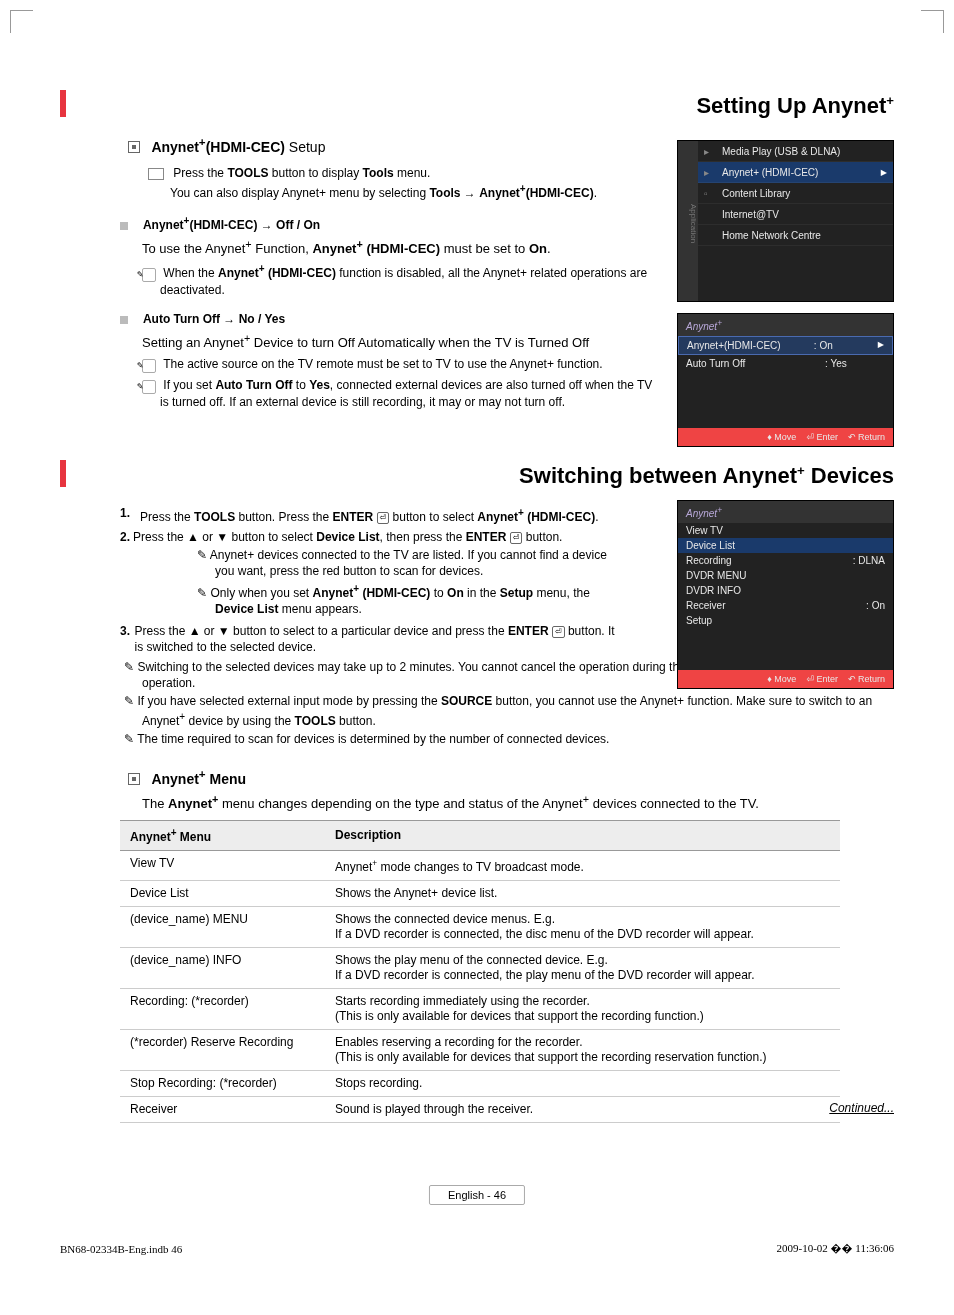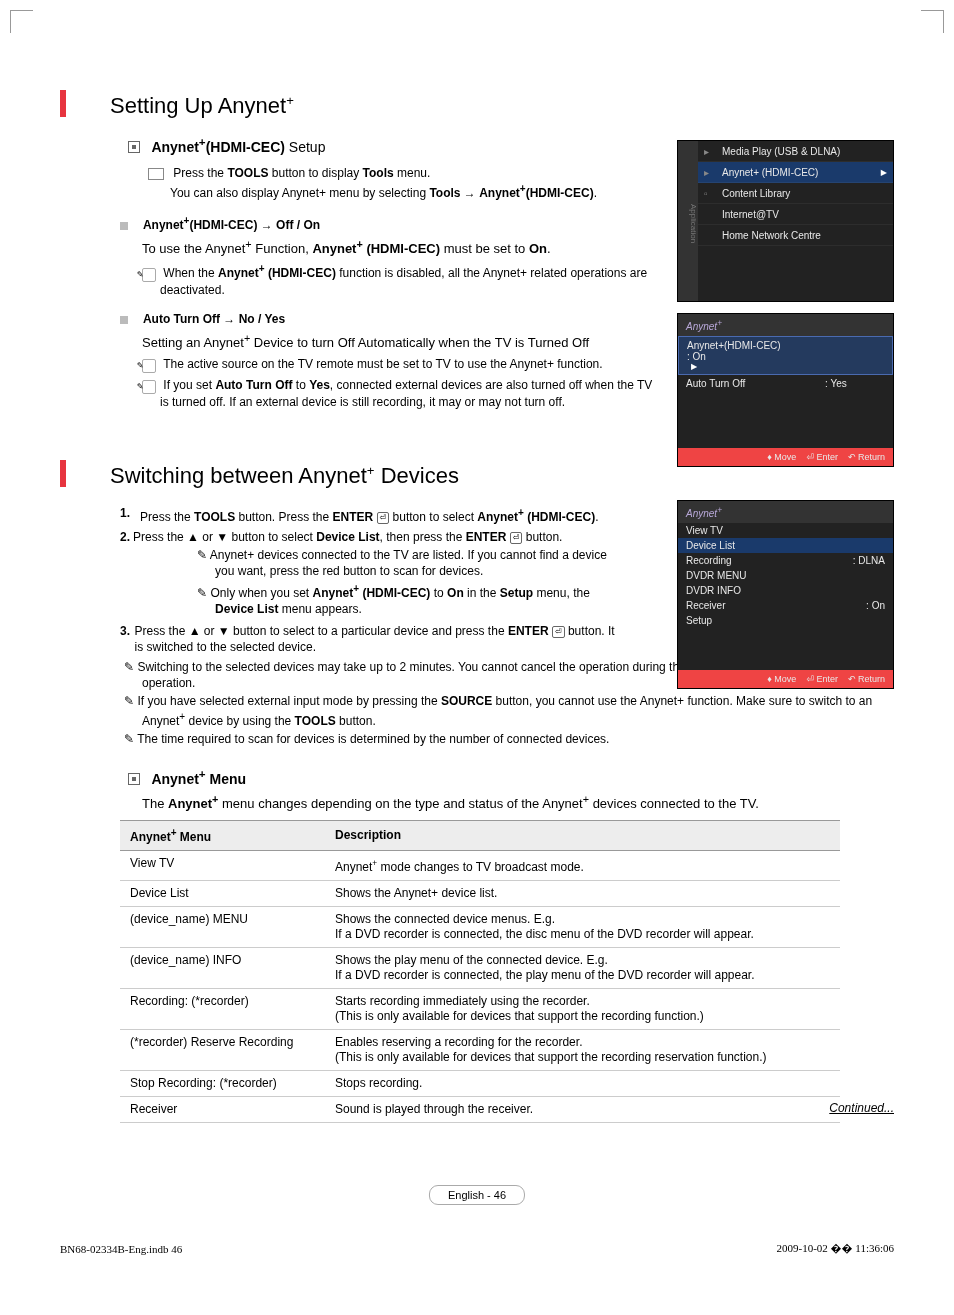--- a/index.html
+++ b/index.html
@@ -2,21 +2,21 @@
 <html><head>
 <meta charset="utf-8">
 <style>
   html,body{margin:0;padding:0;background:#fff;font-family:Arial,Helvetica,sans-serif;color:#000;}
   .page{width:954px;height:1315px;position:relative;margin:0 auto;box-sizing:border-box;padding:0 60px 0 60px;}
   
   .cm{position:absolute;width:22px;height:22px;border:0 solid #999;}
   .cm.tl{top:10px;left:10px;border-left-width:1px;border-top-width:1px;}
   .cm.tr{top:10px;right:10px;border-right-width:1px;border-top-width:1px;}
   .content{padding-top:90px;}
-  h1{font-size:22px;font-weight:normal;margin:0 0 18px 0;padding-left:44px;border-left:6px solid #e7343f;line-height:22px;}
+  h1{font-size:22px;font-weight:bold;margin:0 0 18px 0;padding-left:44px;border-left:6px solid #e7343f;line-height:22px;text-align:right;}
   h1 sup,.sup{font-size:.6em;vertical-align:super;}
   .q{display:inline-block;border:1px solid #666;width:10px;height:10px;margin-right:8px;position:relative;top:1px;}
   .q::after{content:"";position:absolute;left:3px;top:3px;width:4px;height:4px;background:#666;}
   .sub-h{font-size:14px;font-weight:bold;margin:0 0 10px 68px;}
   .item{margin:0 0 6px 88px;font-size:12px;line-height:16px;}
   .item .tool-ic{display:inline-block;width:14px;height:10px;border:1px solid #888;margin-right:6px;vertical-align:middle;}
   .bul{margin:14px 0 4px 60px;font-size:12px;font-weight:bold;}
   .bul .sq{display:inline-block;width:8px;height:8px;background:#bbb;margin-right:12px;vertical-align:middle;}
   .sub{margin:0 0 4px 82px;font-size:13px;line-height:16px;}
   .note{margin:0 0 4px 100px;font-size:12px;line-height:16px;text-indent:-18px;}
@@ -30,41 +30,41 @@
   .osd1 .row{display:flex;align-items:center;height:20px;padding:0 6px;border-bottom:1px solid rgba(255,255,255,.05);}
   .osd1 .row .ic{width:18px;color:#888;}
   .osd1 .hl{background:#1a3a6b;}
   .osd1 .tri{color:#fff;margin-left:auto;font-size:8px;}
   .osd2{top:313px;width:215px;}
   .osd-hdr{background:#333;padding:4px 8px;font-style:italic;color:#b8a8d8;}
   .osd-hdr .brand{font-style:italic;}
   .kv{display:flex;padding:3px 8px;}
   .kv .k{flex:1;}
   .kv .v{width:60px;}
-  .kv.sel{border:1px solid #4a6ab0;background:#243a5e;flex-direction:column;}
+  .kv.sel{border:1px solid #4a6ab0;background:#243a5e;}
   .kv.sel .tri2{color:#fff;font-size:8px;margin-left:4px;}
   .osd-ftr{display:flex;justify-content:flex-end;gap:10px;padding:4px 8px;font-size:9px;background:#ef4444;margin-top:42px;}
   .osd3{top:500px;width:215px;}
   .osd3 .row2{padding:2px 8px;}
   .osd3 .row2.sel2{background:#1a3a6b;}
   .osd3 .row2.kv2{display:flex;}
   .osd3 .row2.kv2 .k{flex:1;}
   
   .num-list{margin:0 0 0 60px;font-size:12px;}
   .num-list .row{display:flex;margin-bottom:4px;line-height:16px;}
   .num-list .n{width:20px;font-weight:bold;}
   .ent-ic{display:inline-block;border:1px solid #666;border-radius:2px;font-size:8px;padding:0 2px;vertical-align:middle;line-height:10px;}
   .note2{font-size:12px;margin:2px 0 2px 82px;line-height:16px;text-indent:-18px;}
   
   table.menu{width:720px;margin:8px 0 0 60px;border-collapse:collapse;font-size:12px;}
   table.menu th{background:#ededed;text-align:left;padding:6px 10px;border-top:1px solid #999;border-bottom:1px solid #999;font-weight:bold;}
   table.menu td{padding:5px 10px;border-bottom:1px solid #ccc;vertical-align:top;line-height:15px;}
   
   .cont{position:absolute;right:60px;bottom:200px;font-size:12px;font-style:italic;text-decoration:underline;}
-  .pgnum{position:absolute;left:50%;bottom:110px;transform:translateX(-50%);border:1px solid #aaa;border-radius:9px;padding:3px 18px;font-size:11px;}
+  .pgnum{position:absolute;left:50%;bottom:110px;transform:translateX(-50%);border:1px solid #aaa;border-radius:2px;padding:3px 18px;font-size:11px;}
   .foot-l{position:absolute;left:60px;bottom:60px;font-size:11px;font-family:"Times New Roman",serif;}
   .foot-r{position:absolute;right:60px;bottom:60px;font-size:11px;font-family:"Times New Roman",serif;}
   .sec2{margin-top:50px;}
   .menu-sub{margin:20px 0 4px 68px;font-size:14px;font-weight:bold;}
 </style>
 </head>
 <body>
 
 <div class="page">
   <div class="cm tl"></div>

